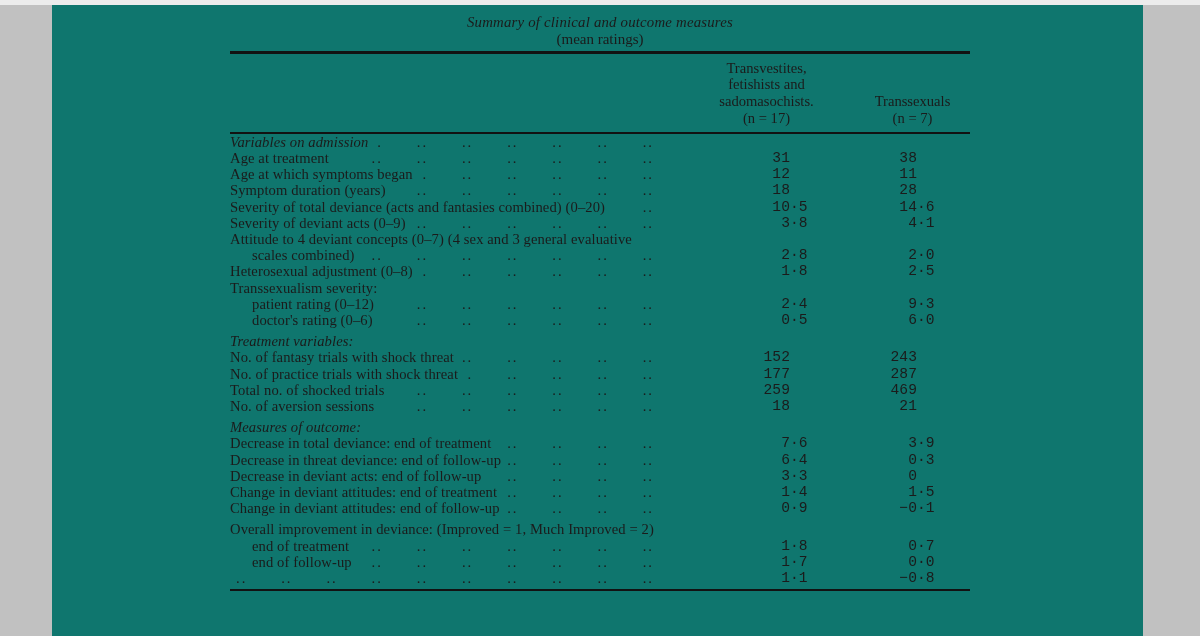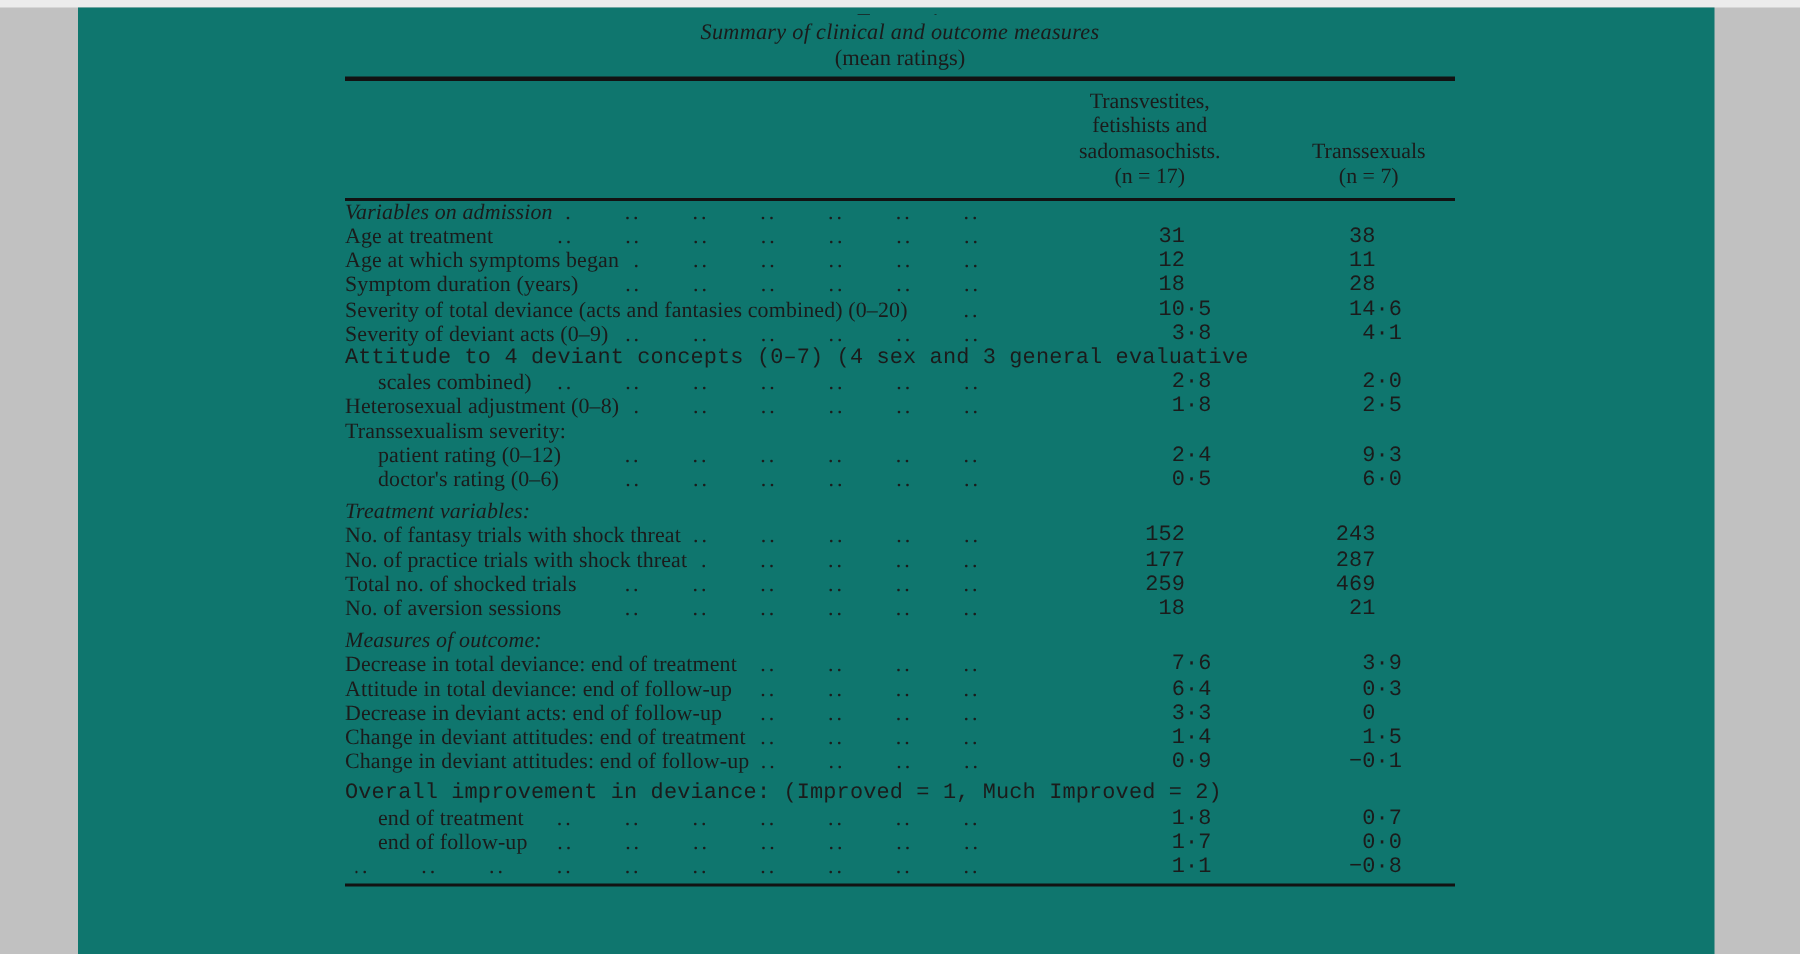--- a/index.html
+++ b/index.html
@@ -28,21 +28,21 @@
   .lbl{white-space:nowrap;}
   .lbl.it{font-style:italic;}
   .lbl.ind{padding-left:22px;}
   .leader{flex:1;overflow:hidden;white-space:nowrap;direction:rtl;margin:0 6px 0 7px;letter-spacing:2px;}
   .cv{display:flex;white-space:nowrap;font-family:Liberation Mono, monospace;}
   .cv1{width:165px;}
   .cv2{width:145px;}
   .cv .int{flex:0 0 130px;text-align:right;}
   .cv2 .int{flex:0 0 92px;}
   .cv .dec{flex:1;text-align:left;}
-  .row.full .cell-label{overflow:visible;font-family:Liberation Mono, monospace;}
+  .row.full .cell-label{overflow:visible;}
 </style>
 </head>
 <body>
 
 <div class="top-strip"></div>
 
 <div class="page">
 
   <div class="center-block">
     <div class="caption-clip">
@@ -345,21 +345,21 @@
       <span class="dec">·6</span>
     </div>
     <div class="cv cv2">
       <span class="int">3</span>
       <span class="dec">·9</span>
     </div>
   </div>
 
   <div class="row">
     <div class="cell-label">
-      <span class="lbl">Attitude in total deviance: end of follow-up</span>
+      <span class="lbl">Decrease in threat deviance: end of follow-up</span>
       <span class="leader">..&nbsp;&nbsp;&nbsp;&nbsp;&nbsp;&nbsp;..&nbsp;&nbsp;&nbsp;&nbsp;&nbsp;&nbsp;..&nbsp;&nbsp;&nbsp;&nbsp;&nbsp;&nbsp;..&nbsp;&nbsp;&nbsp;&nbsp;&nbsp;&nbsp;..&nbsp;&nbsp;&nbsp;&nbsp;&nbsp;&nbsp;..&nbsp;&nbsp;&nbsp;&nbsp;&nbsp;&nbsp;..&nbsp;&nbsp;&nbsp;&nbsp;&nbsp;&nbsp;..&nbsp;&nbsp;&nbsp;&nbsp;&nbsp;&nbsp;..&nbsp;&nbsp;&nbsp;&nbsp;&nbsp;&nbsp;..&nbsp;&nbsp;&nbsp;&nbsp;&nbsp;&nbsp;..&nbsp;&nbsp;&nbsp;&nbsp;&nbsp;&nbsp;..&nbsp;&nbsp;&nbsp;&nbsp;&nbsp;&nbsp;..&nbsp;&nbsp;&nbsp;&nbsp;&nbsp;&nbsp;..&nbsp;&nbsp;&nbsp;&nbsp;&nbsp;&nbsp;..&nbsp;&nbsp;&nbsp;&nbsp;&nbsp;&nbsp;..&nbsp;&nbsp;&nbsp;&nbsp;&nbsp;&nbsp;</span>
     </div>
     <div class="cv cv1">
       <span class="int">6</span>
       <span class="dec">·4</span>
     </div>
     <div class="cv cv2">
       <span class="int">0</span>
       <span class="dec">·3</span>
     </div>

